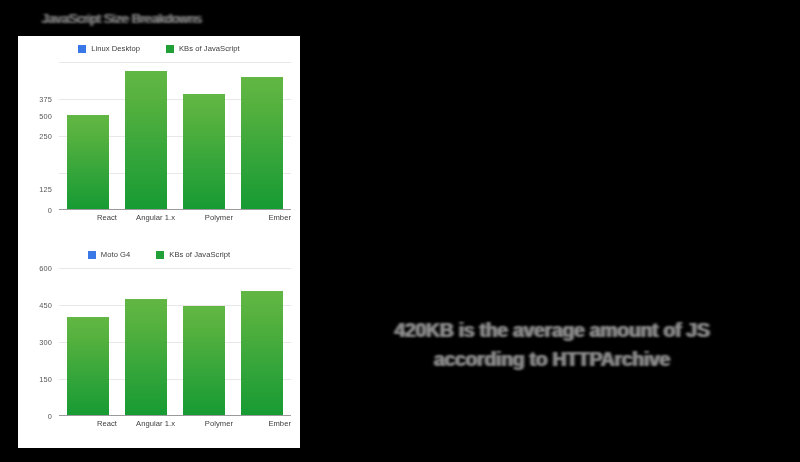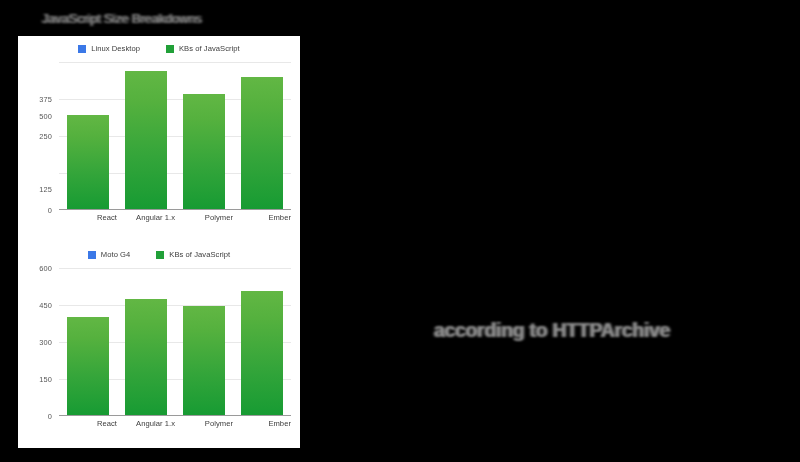--- a/index.html
+++ b/index.html
@@ -285,14 +285,15 @@
         <div class="x-label">React</div>
         <div class="x-label">Angular 1.x</div>
         <div class="x-label">Polymer</div>
         <div class="x-label">Ember</div>
       </div>
     </div>
   </div>
 </div>
 
 <div id="callout">
+  <div>420KB is the average amount of JS</div>
   <div>according to HTTPArchive</div>
 </div>
 
 </body></html>

